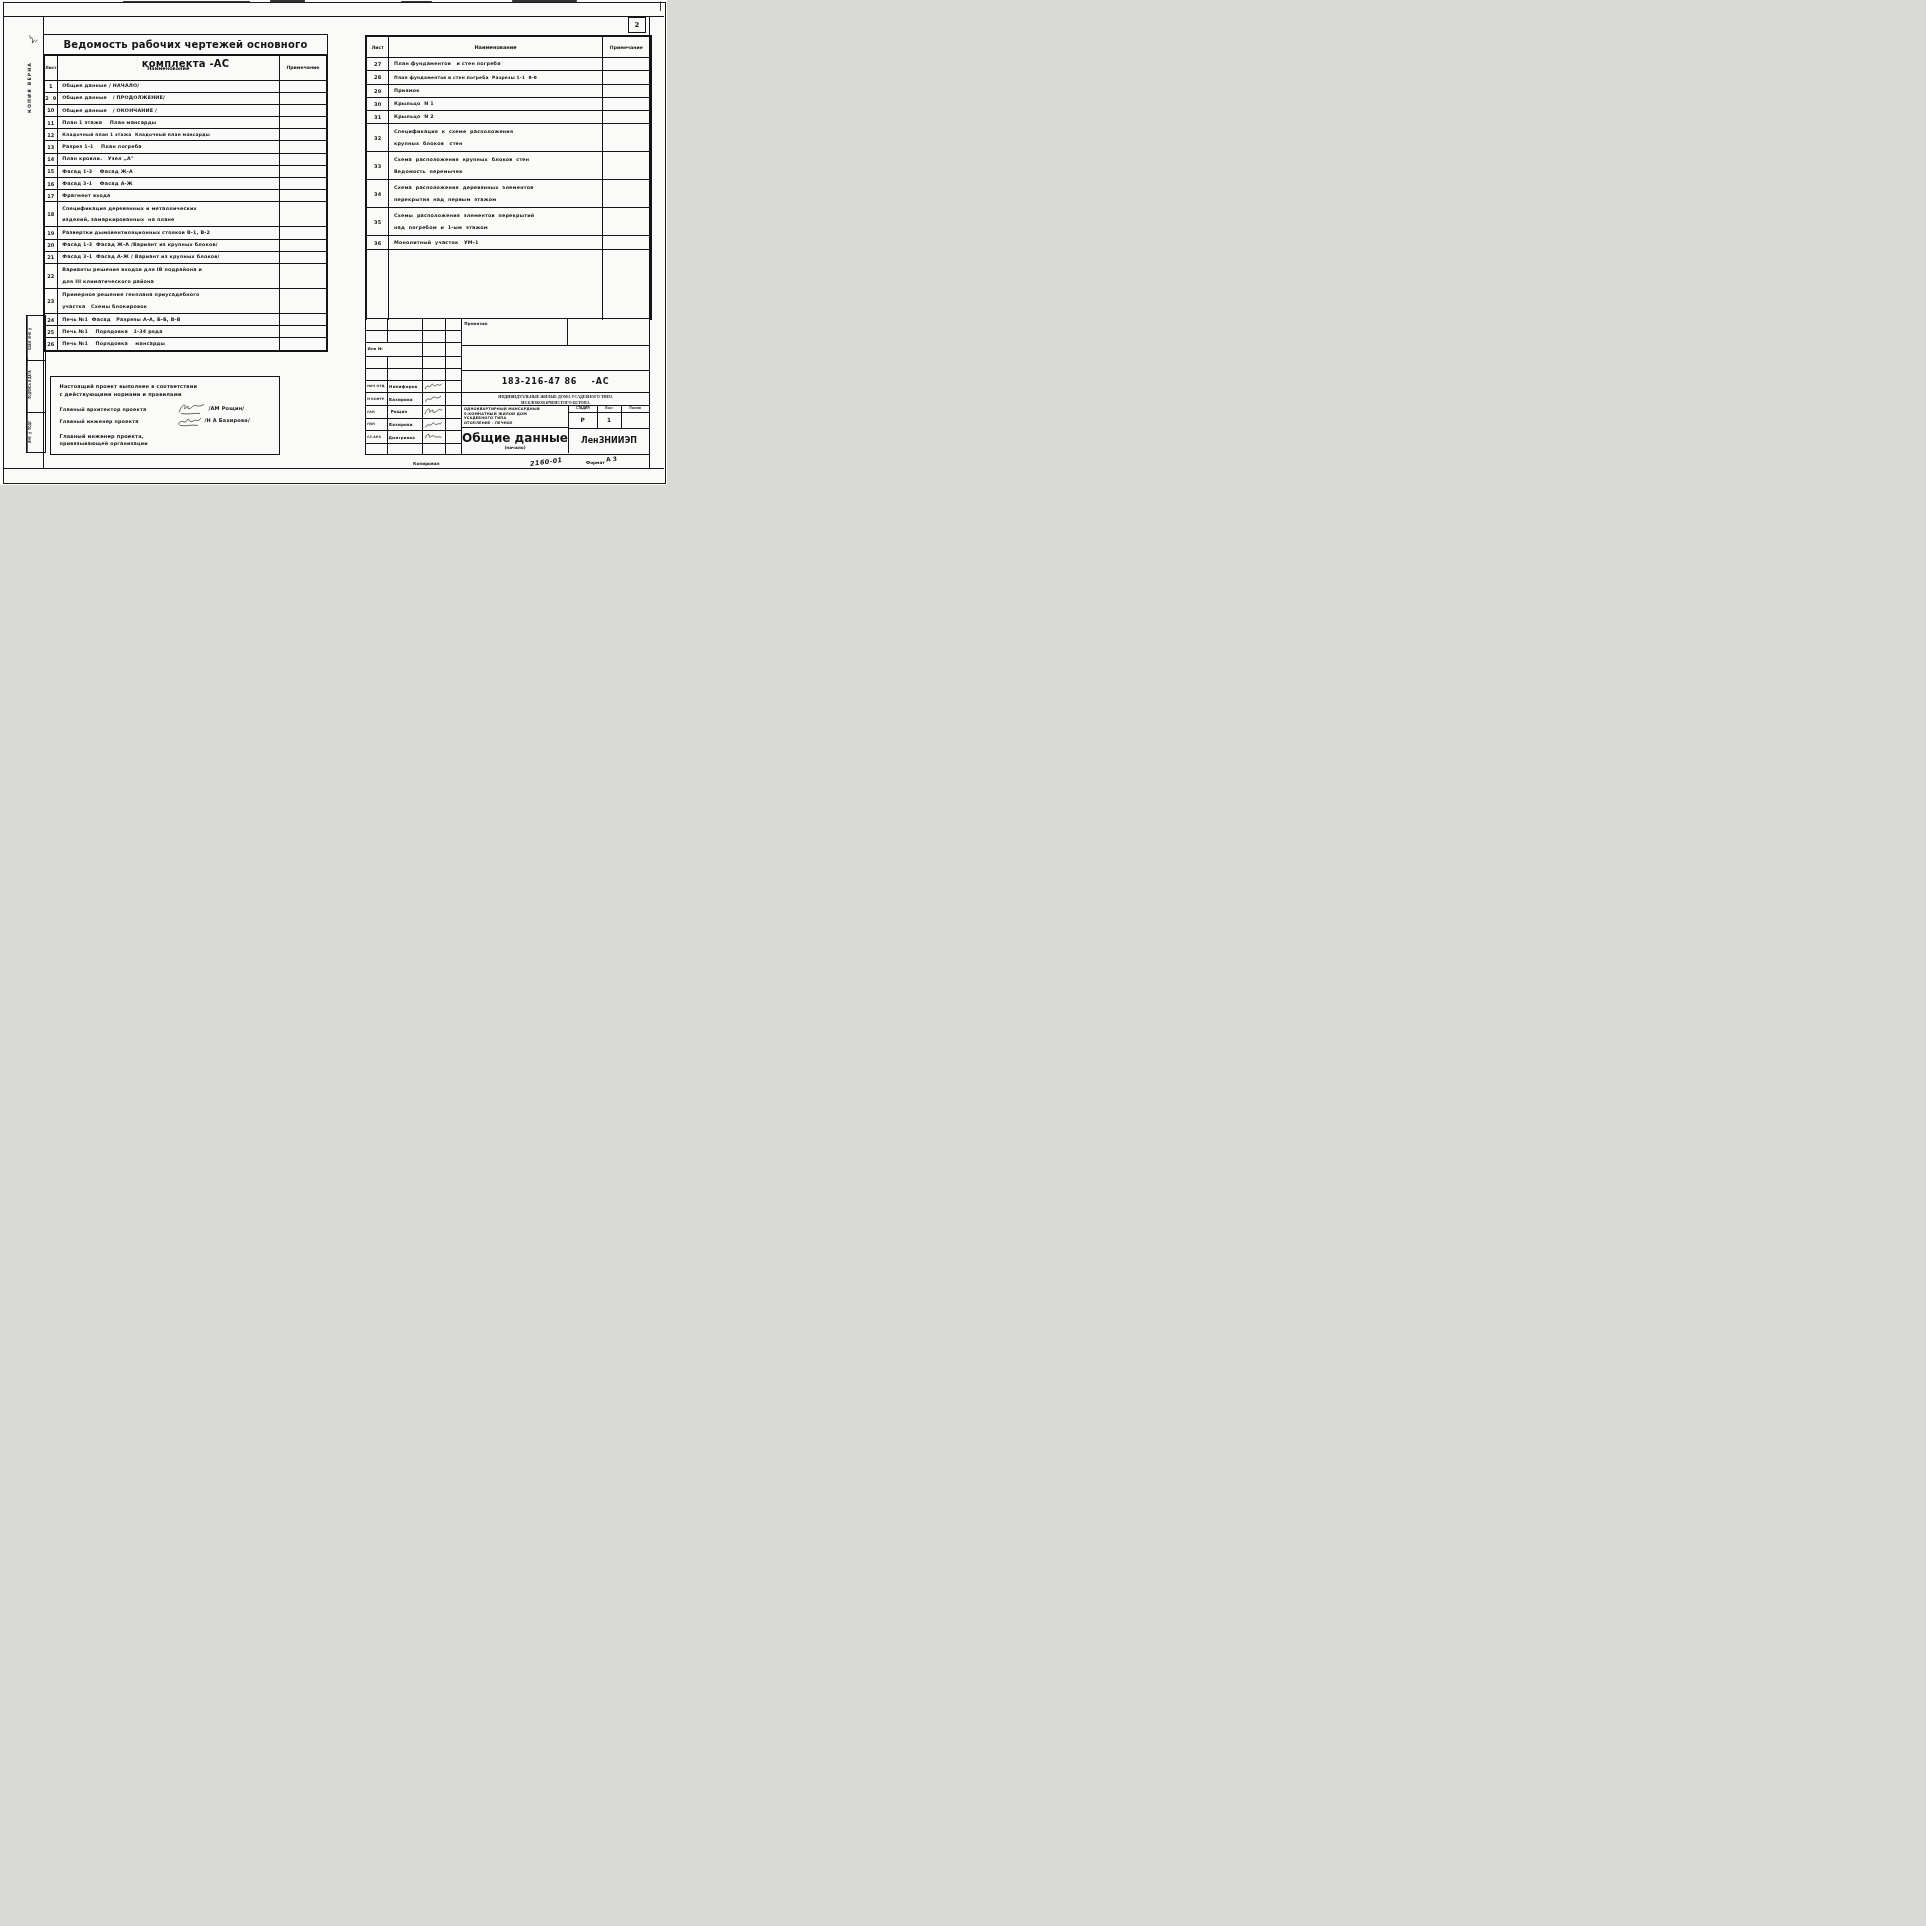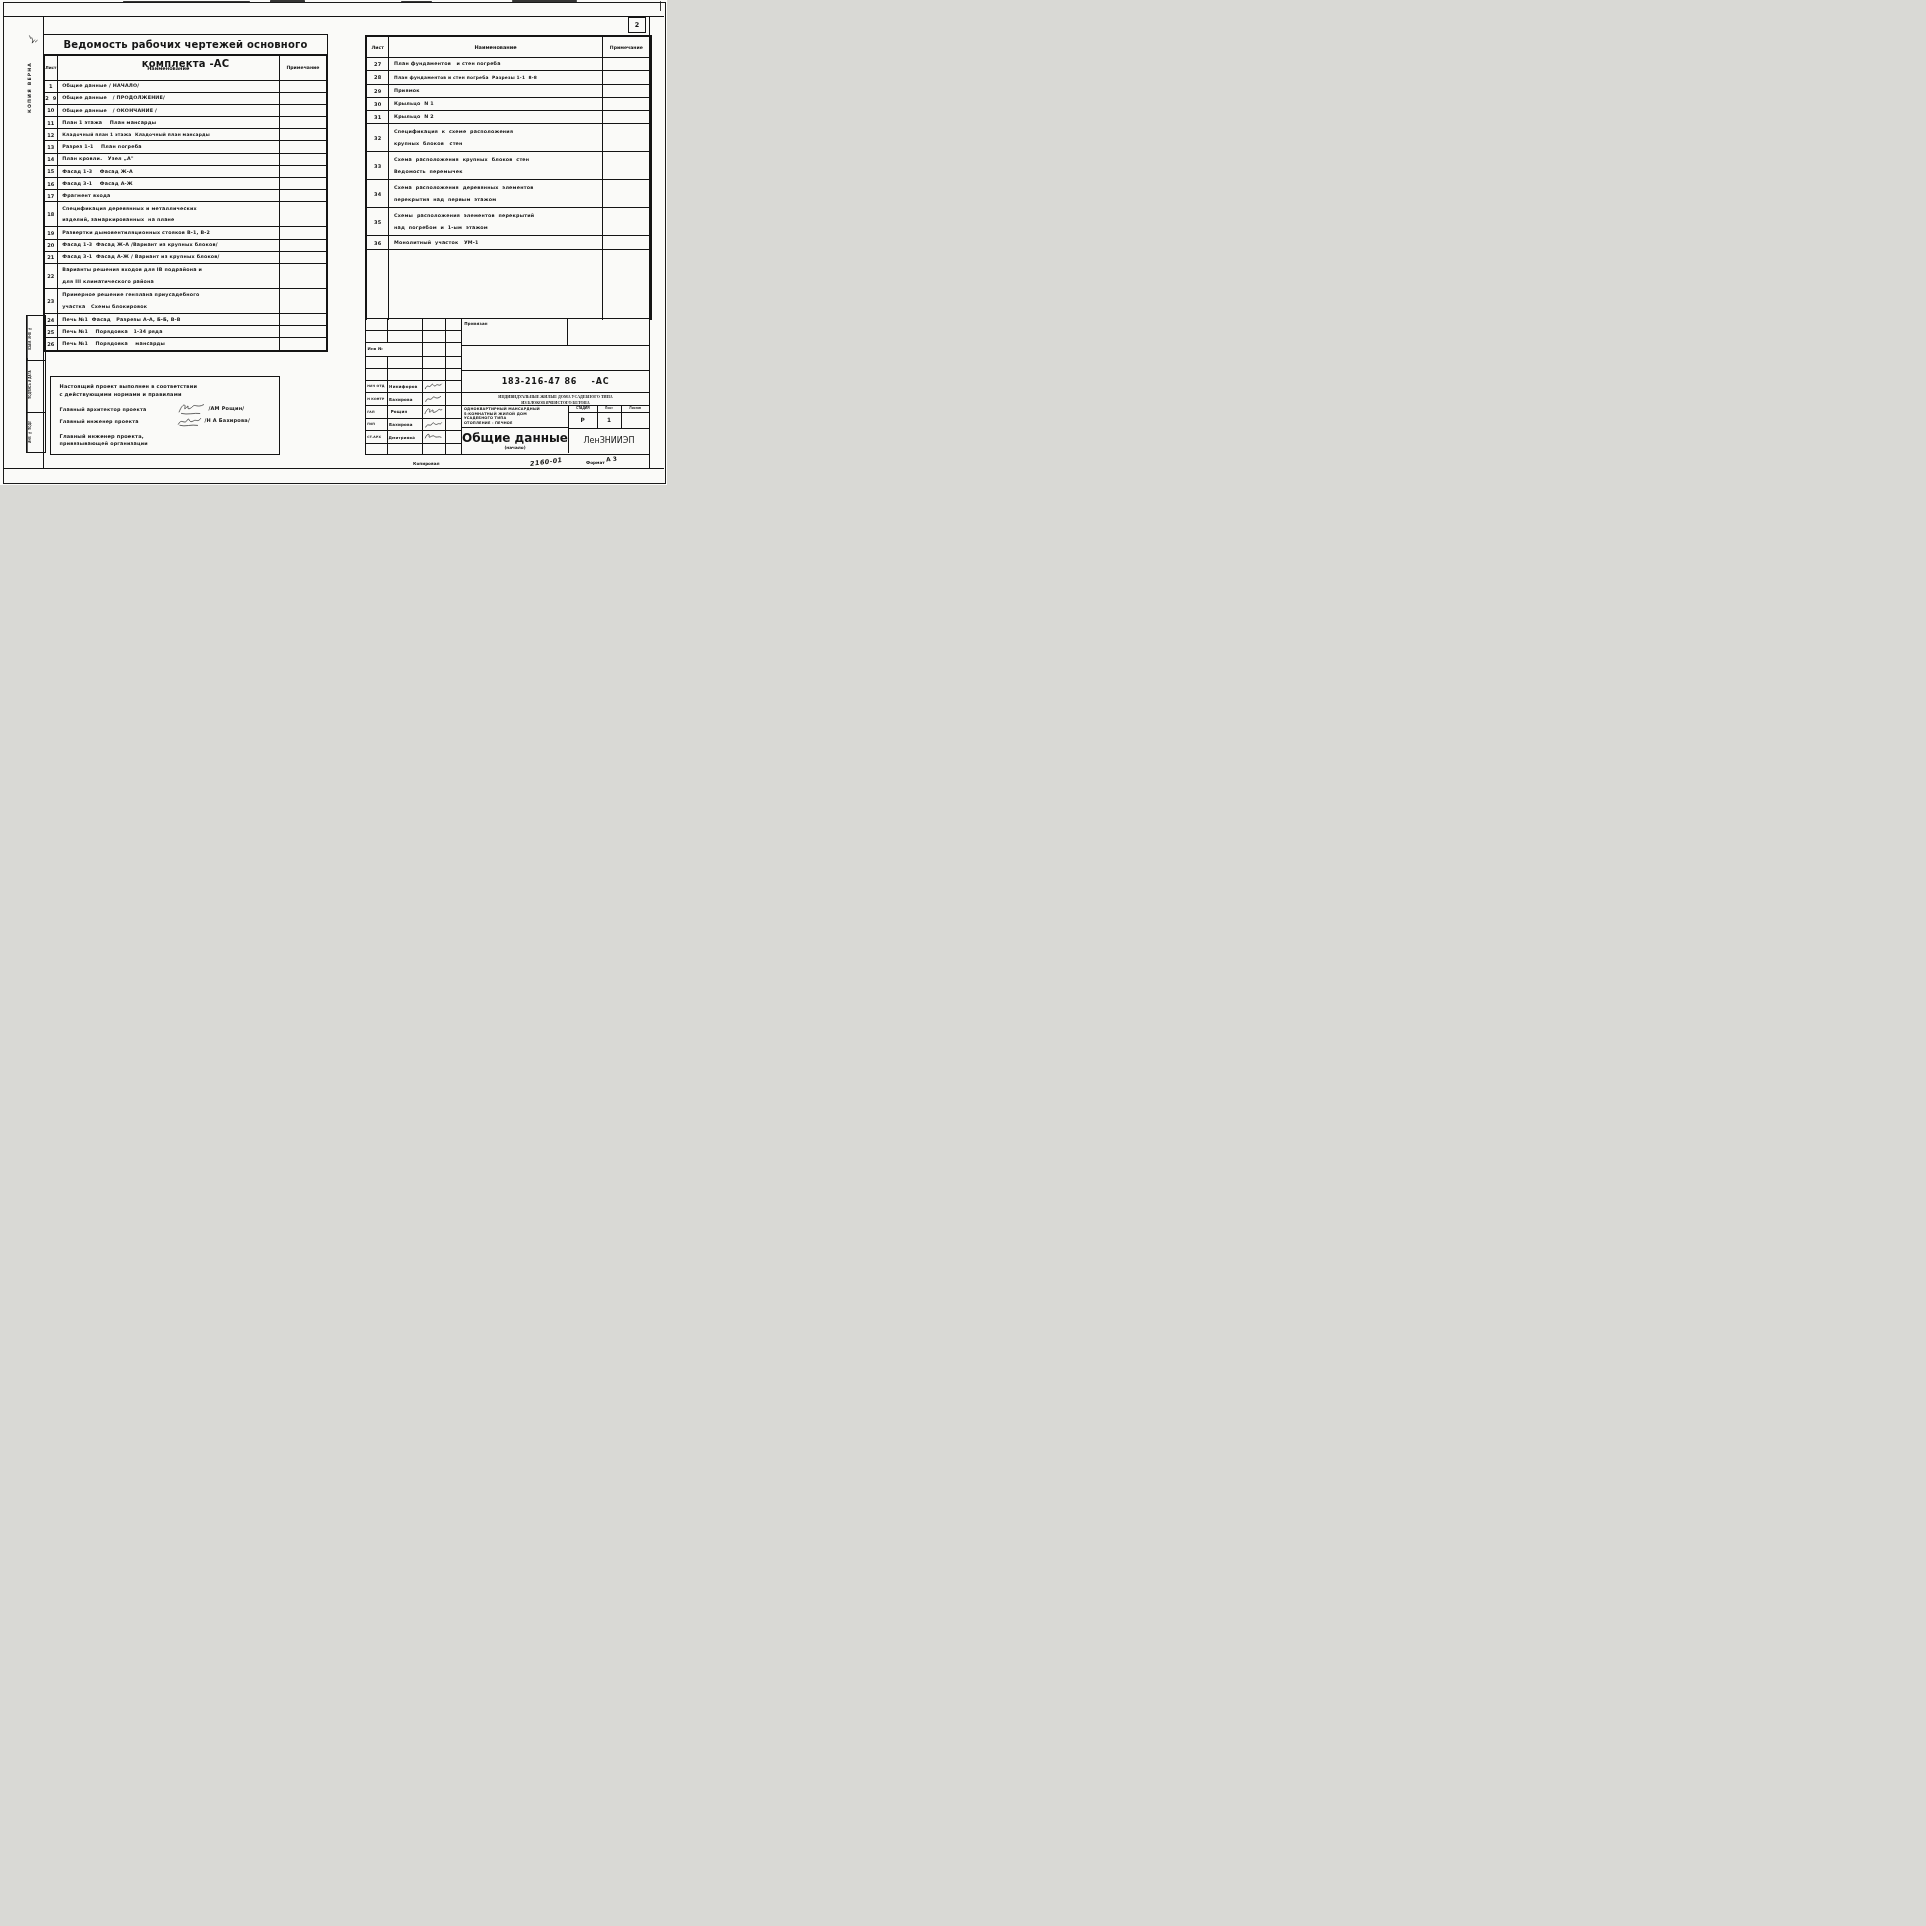--- a/index.html
+++ b/index.html
@@ -452,21 +452,21 @@
           <div style="display:flex;height:6.2px;border-bottom:0.8px solid #141414;">
             <div class="cell" style="width:28.5px;border-right-width:0.8px;font-size:3.3px;font-weight:700;text-align:center;">СТАДИЯ</div>
             <div class="cell" style="width:24px;border-right-width:0.8px;font-size:3.3px;font-weight:700;text-align:center;">Лист</div>
             <div class="cell" style="flex:1;font-size:3.3px;font-weight:700;text-align:center;">Листов</div>
           </div>
           <div style="display:flex;height:15px;border-bottom:0.9px solid #141414;">
             <div class="cell hw" style="width:28.5px;border-right-width:0.8px;font-size:5.8px;text-align:center;line-height:15px;">Р</div>
             <div class="cell hw" style="width:24px;border-right-width:0.8px;font-size:5.8px;text-align:center;line-height:15px;">1</div>
             <div class="cell hw" style="flex:1;font-size:5.8px;text-align:center;line-height:15px;"></div>
           </div>
-          <div style="flex:1;text-align:center;font-size:8px;font-weight:400;font-family:'DejaVu Sans',sans-serif;line-height:24px;">ЛенЗНИИЭП</div>
+          <div style="flex:1;text-align:center;font-size:8px;font-weight:700;font-family:'DejaVu Sans',sans-serif;line-height:24px;">ЛенЗНИИЭП</div>
         </div>
       </div>
     </div>
   </div>
 
   <div class="abs" style="left:413px;top:461px;font-size:4.2px;font-weight:700;font-family:'DejaVu Sans',sans-serif;">Копировал</div>
   <div class="abs hw" style="left:530px;top:458px;font-size:6.5px;font-style:italic;transform:rotate(-7deg);letter-spacing:0.4px;">2160-01</div>
   <div class="abs" style="left:586px;top:460px;font-size:4.2px;font-weight:700;font-family:'DejaVu Sans',sans-serif;">Формат</div>
   <div class="abs hw" style="left:606px;top:456px;font-size:5.8px;transform:rotate(-5deg);">А 3</div>
 

